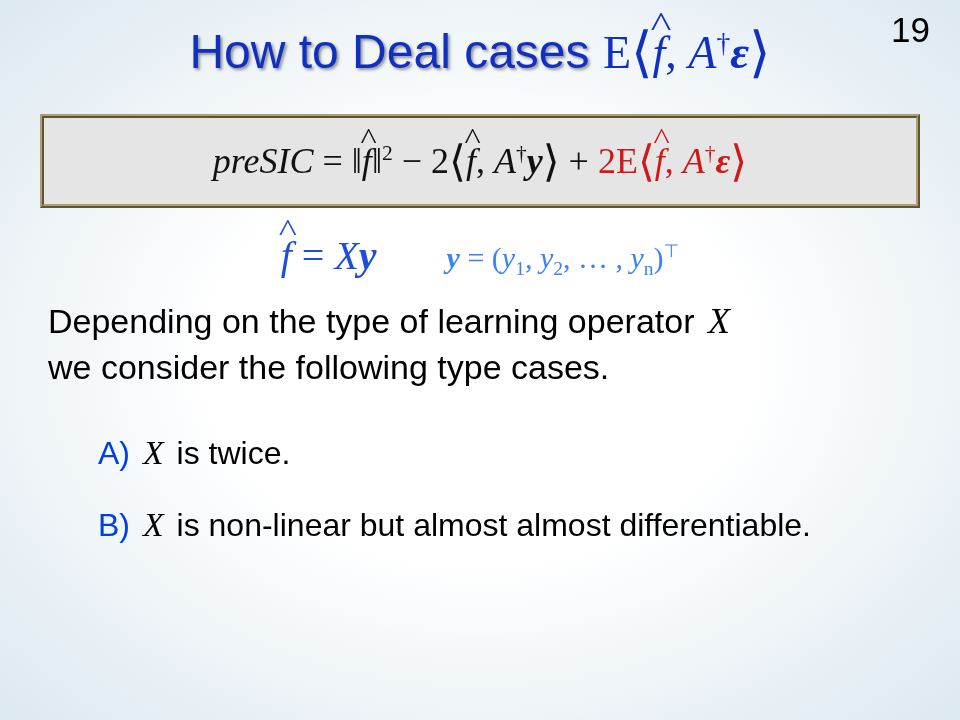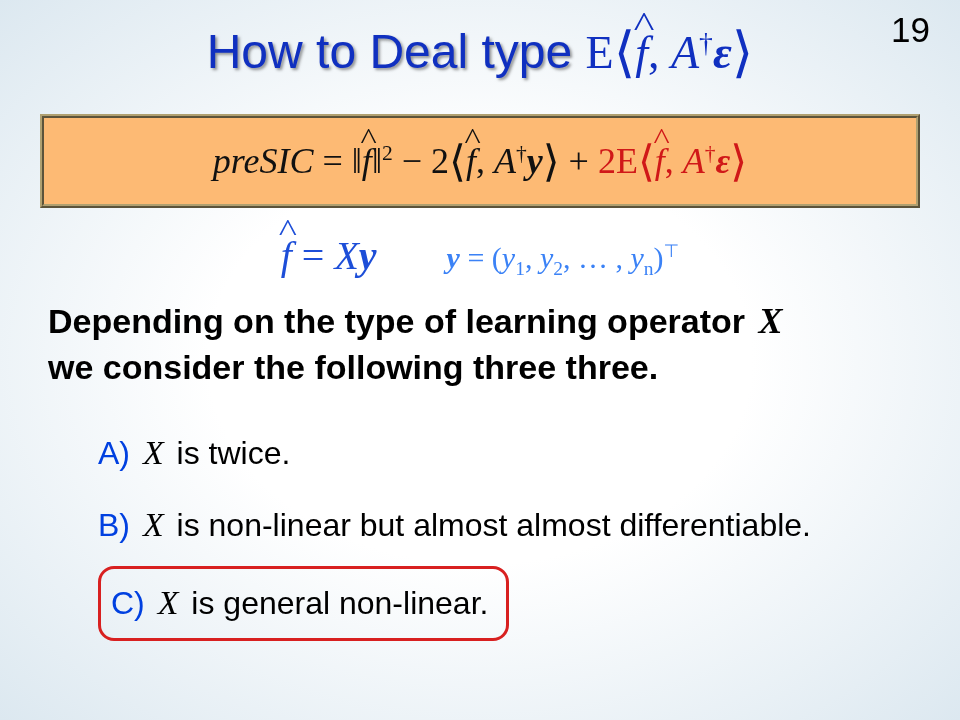--- a/index.html
+++ b/index.html
@@ -29,42 +29,41 @@
     text-shadow: 2px 2px 3px rgba(80,80,80,0.6);
   }
   .title-math {
     color: #1030c0;
     font-family: 'Times New Roman', serif;
     font-size: 46px;
   }
   .formula-box {
     margin: 30px 40px 10px 40px;
     border: 4px ridge #b0a070;
-    background: #fdba74;
+    background: #e5e5e5;
     padding: 18px 10px;
     text-align: center;
     font-family: 'Times New Roman', serif;
     font-size: 36px;
     color: #111;
   }
   .formula-box .red { color: #d01818; }
   .mid-line {
     text-align: center;
     margin: 24px 0 18px 0;
     font-family: 'Times New Roman', serif;
     font-size: 40px;
   }
   .mid-red { color: #1d4ed8; }
   .mid-green { color: #3b82f6; font-size: 30px; margin-left: 60px; vertical-align: middle;}
   .body-text {
     margin: 10px 48px 10px 48px;
     font-size: 34px;
     color: #000;
     line-height: 1.3;
-    font-weight: bold;
   }
   .body-text .mathX {
     font-family: 'Times New Roman', serif;
     font-style: italic;
     font-size: 36px;
   }
   .cases {
     margin: 28px 60px 0 90px;
     font-size: 32px;
     line-height: 1.9;
@@ -103,46 +102,40 @@
   .sup { font-size: 0.6em; vertical-align: super; }
   .sub { font-size: 0.65em; vertical-align: sub; }
   .angle { font-size: 1.2em; vertical-align: -0.06em; }
 </style>
 </head>
 <body>
 
 <div class="page-number">19</div>
 
 <div class="title">
-  <span class="title-text">How to Deal type </span>
+  <span class="title-text">How to Deal cases </span>
   <span class="title-math serif">E<span class="angle">⟨</span><span class="ital hat">f</span>, <span class="ital">A</span><span class="sup">†</span><span class="bold ital">ε</span><span class="angle">⟩</span></span>
 </div>
 
 <div class="formula-box">
   <span><span class="ital">preSIC</span> = ‖<span class="ital hat">f</span>‖<span class="sup">2</span> − 2<span class="angle">⟨</span><span class="ital hat">f</span>, <span class="ital">A</span><span class="sup">†</span><span class="bold ital">y</span><span class="angle">⟩</span> + </span><span class="red">2E<span class="angle">⟨</span><span class="ital hat">f</span>, <span class="ital">A</span><span class="sup">†</span><span class="bold ital">ε</span><span class="angle">⟩</span></span>
 </div>
 
 <div class="mid-line">
   <span class="mid-red serif"><span class="ital hat">f</span> = <span class="ital">X</span><span class="bold ital">y</span></span>
   <span class="mid-green serif"><span class="bold ital">y</span> = (<span class="ital">y</span><span class="sub">1</span>, <span class="ital">y</span><span class="sub">2</span>, … , <span class="ital">y</span><span class="sub">n</span>)<span class="sup">⊤</span></span>
 </div>
 
 <div class="body-text">
   <span>Depending on the type of learning operator </span><span class="mathX">X</span><br>
-  <span>we consider the following three three.</span>
+  <span>we consider the following type cases.</span>
 </div>
 
 <div class="cases">
   <div class="case-row">
     <span class="case-label">A)</span>
     <span class="mathX">X</span><span> is twice.</span>
   </div>
   <div class="case-row">
     <span class="case-label">B)</span>
     <span class="mathX">X</span><span> is non-linear but almost almost differentiable.</span>
   </div>
-  <div class="case-row">
-    <span class="highlight-box">
-      <span class="case-label">C)</span>
-      <span class="mathX">X</span><span> is general non-linear.</span>
-    </span>
-  </div>
 </div>
 
 </body></html>

